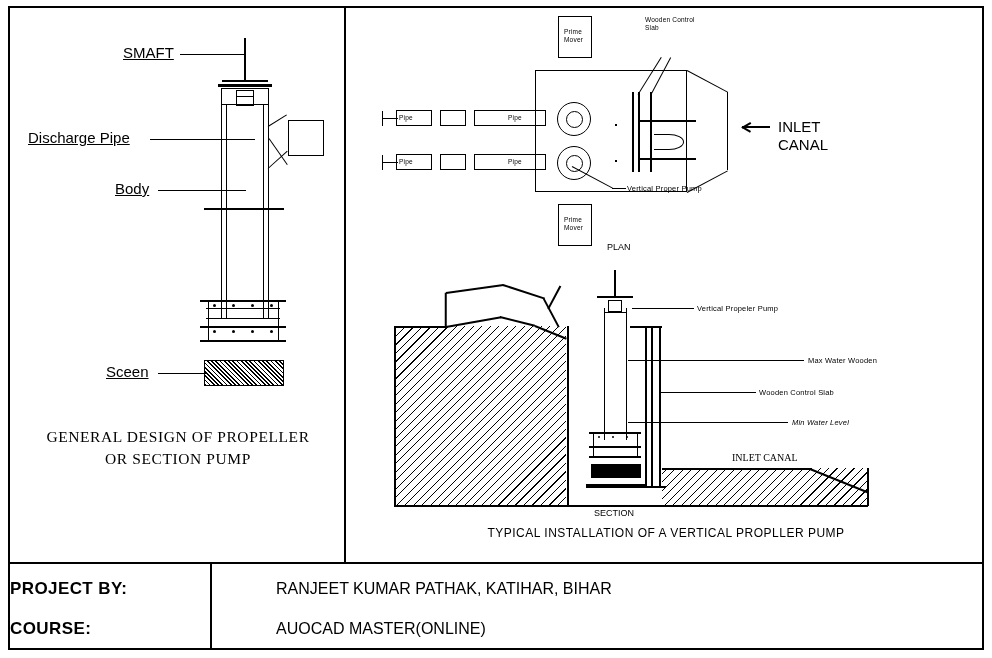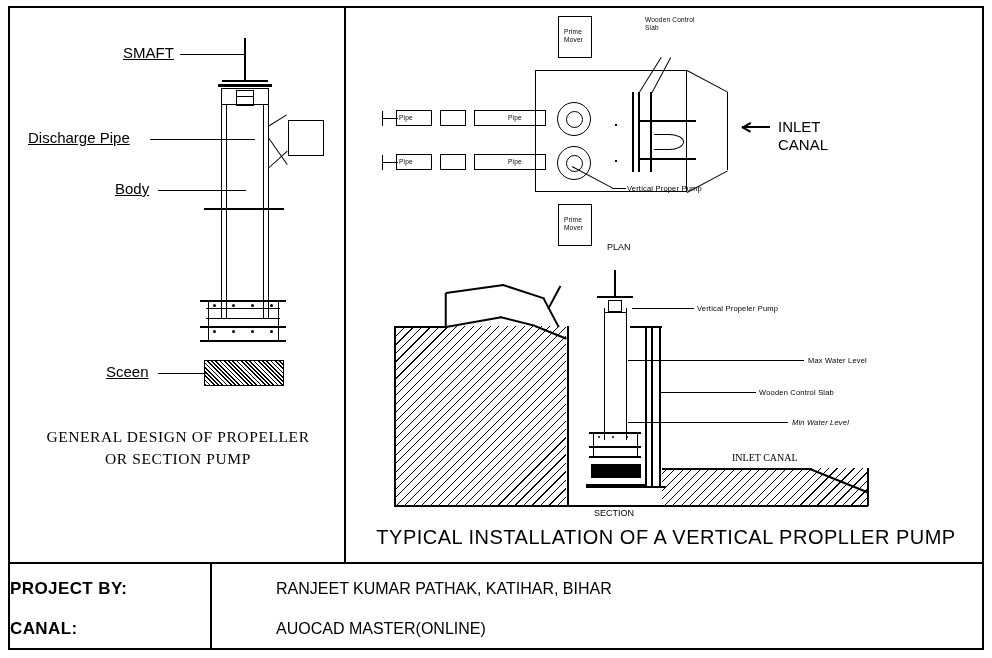--- a/index.html
+++ b/index.html
@@ -98,21 +98,21 @@
   
   .tiny { font-size: 6.5px; letter-spacing: 0.2px; }
   .tiny2 { font-size: 7.5px; letter-spacing: 0.2px; }
   .small { font-size: 9px; }
   .mid { font-size: 10px; font-family: Liberation Serif, serif; }
   .inlet-canal-lbl { font-size: 15px; line-height: 18px; }
   .caption-right {
     position: absolute;
     width: 640px;
     text-align: center;
-    font-size: 20px;
+    font-size: 12px;
     letter-spacing: 0.5px;
   }
 
   .hatch {
     position: absolute;
     background-image: repeating-linear-gradient(
       -45deg, #000 0px, #000 0.8px, transparent 0.8px, transparent 6px);
   }
   .hatch-dense {
     position: absolute;
@@ -292,42 +292,42 @@
 
     <div class="hatch" style="left:316px; top:460px; width:206px; height:38px;"></div>
     <div class="ln hl" style="left:316px; top:460px; width:150px; height:1.5px;"></div>
     <div class="ln" style="left:464px; top:460px; width:62px; height:1.5px; transform:rotate(22deg); transform-origin:left center;"></div>
     <div class="ln vl" style="left:521px; top:460px; width:1.5px; height:38px;"></div>
 
     <div class="ln hl" style="left:286px; top:300px; width:62px; height:1px;"></div>
     <div class="lbl tiny2" style="left:351px; top:296px;">Vertical Propeler Pump</div>
 
     <div class="ln hl" style="left:282px; top:352px; width:176px; height:1px;"></div>
-    <div class="lbl tiny2" style="left:462px; top:348px;">Max Water Level</div>
+    <div class="lbl tiny2" style="left:462px; top:348px;">Max Water Wooden</div>
 
     <div class="ln hl" style="left:314px; top:384px; width:96px; height:1px;"></div>
     <div class="lbl tiny2" style="left:413px; top:380px;">Wooden Control Slab</div>
 
     <div class="ln hl" style="left:282px; top:414px; width:160px; height:1px;"></div>
     <div class="lbl tiny2" style="left:446px; top:410px;font-style:italic;">Min Water Level</div>
 
     <div class="lbl mid" style="left:386px; top:444px;">INLET CANAL</div>
 
     <div class="lbl small" style="left:248px; top:500px;">SECTION</div>
 
     <div class="caption-right" style="left:0; top:518px;">TYPICAL  INSTALLATION  OF  A  VERTICAL  PROPLLER  PUMP</div>
   </div>
 
   <div class="title-block">
     <div class="tb-left">
       <div class="tb-row r1">
         <div class="tb-label">PROJECT BY:</div>
       </div>
       <div class="tb-row r2">
-        <div class="tb-label">CANAL:</div>
+        <div class="tb-label">COURSE:</div>
       </div>
     </div>
     <div style="position:absolute; left:202px; right:0; top:0; bottom:0;">
       <div class="tb-row r1">
         <div class="tb-value">RANJEET KUMAR PATHAK, KATIHAR, BIHAR</div>
       </div>
       <div class="tb-row r2">
         <div class="tb-value">AUOCAD MASTER(ONLINE)</div>
       </div>
     </div>

